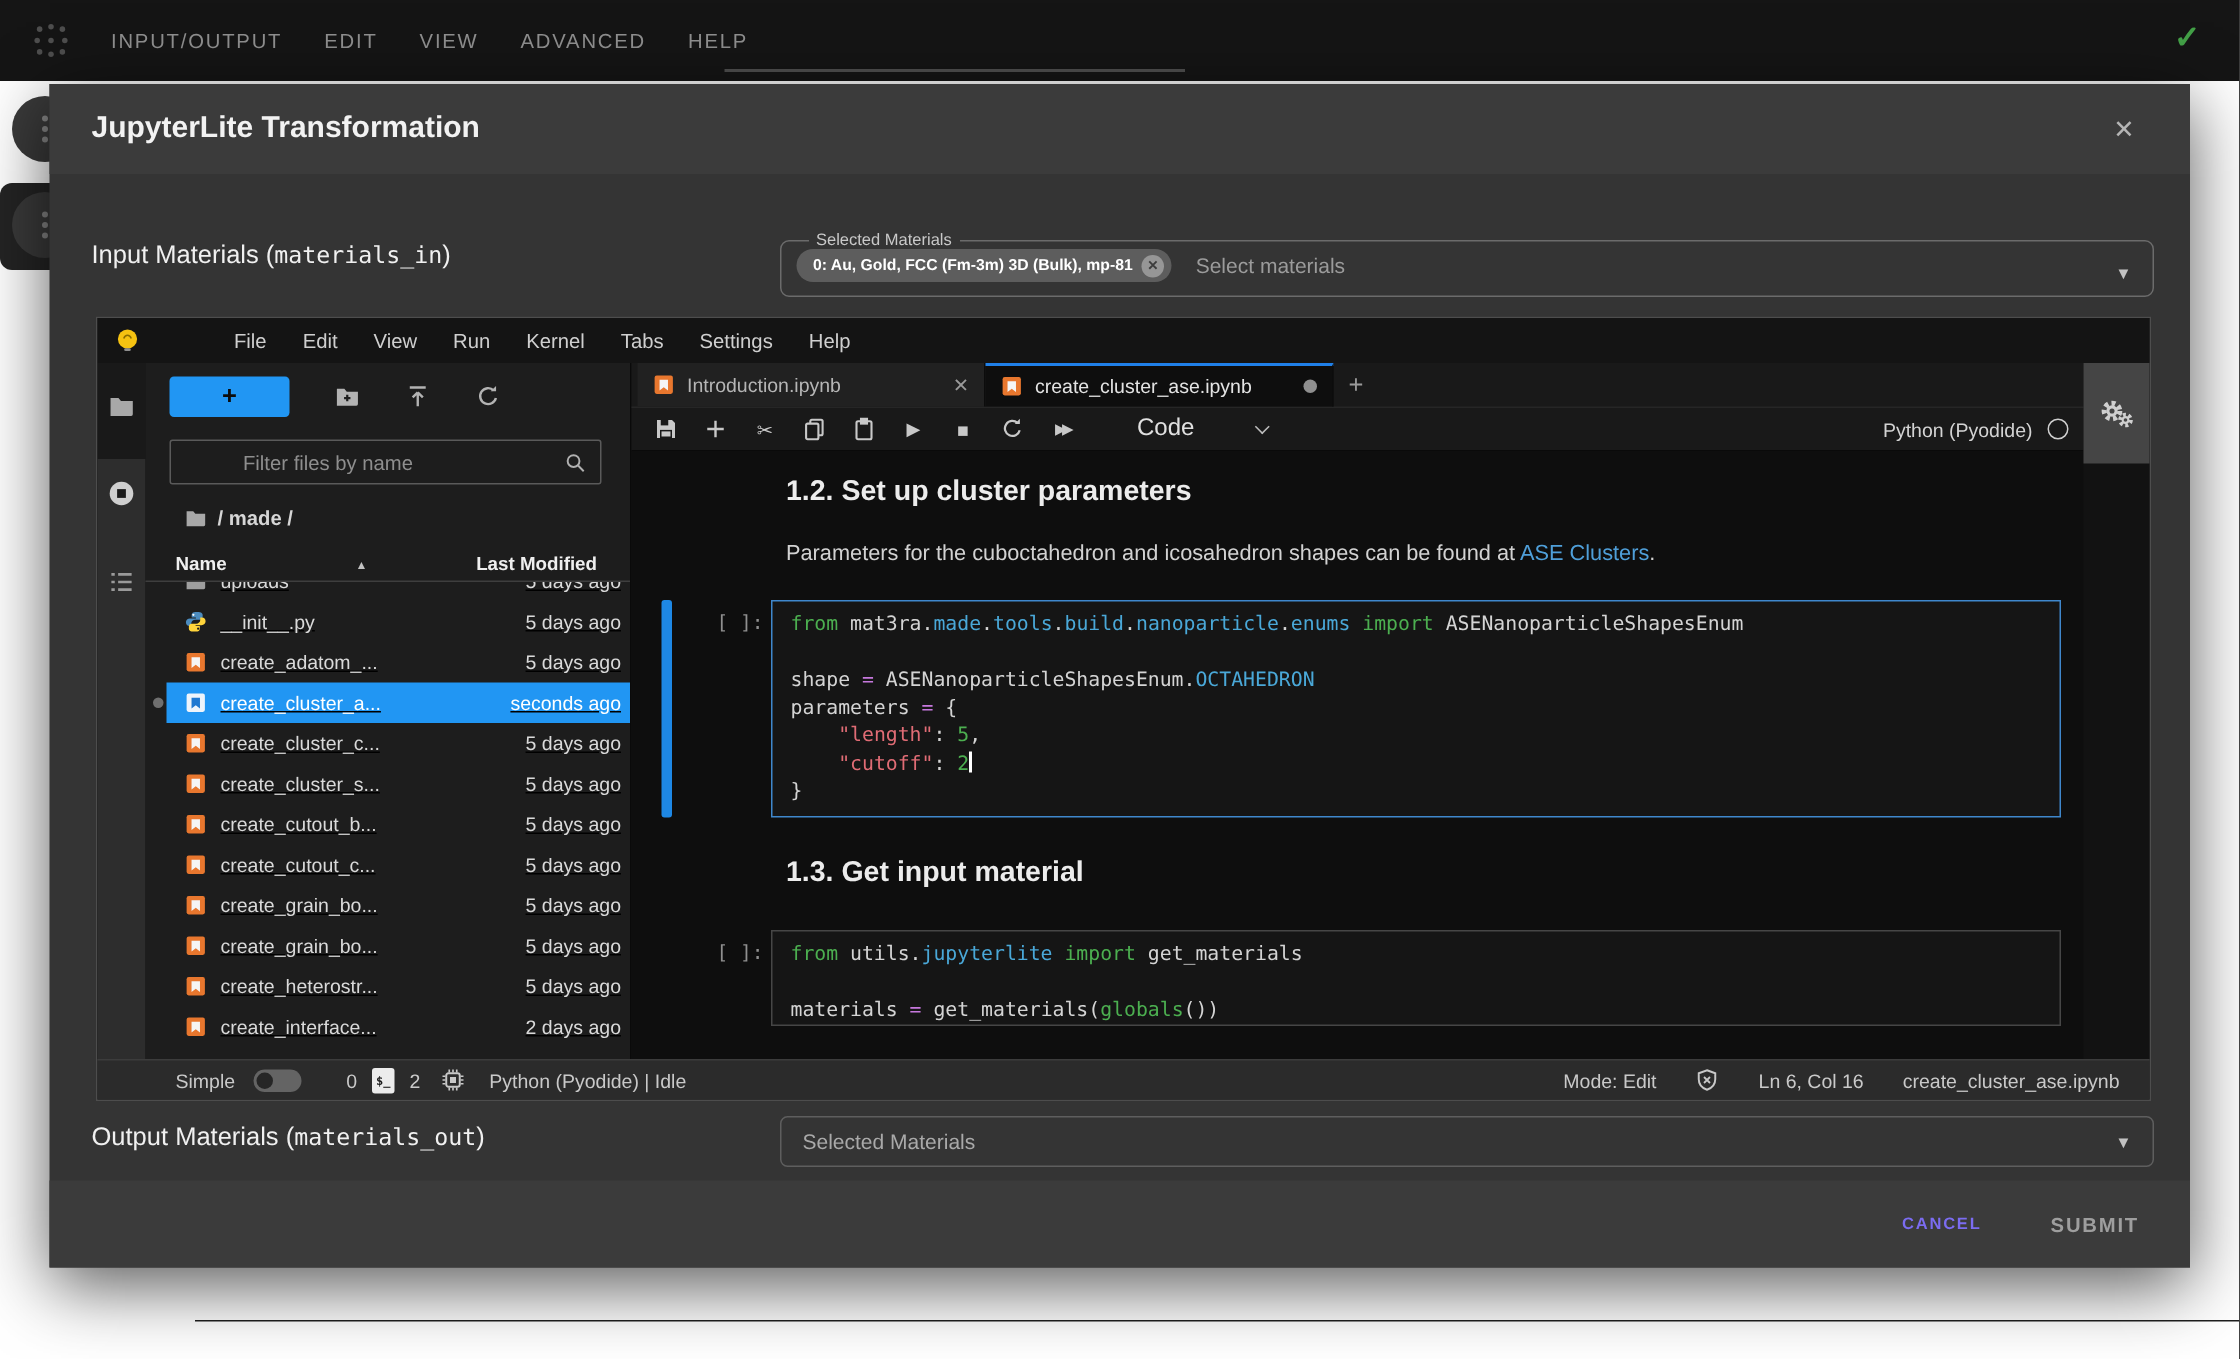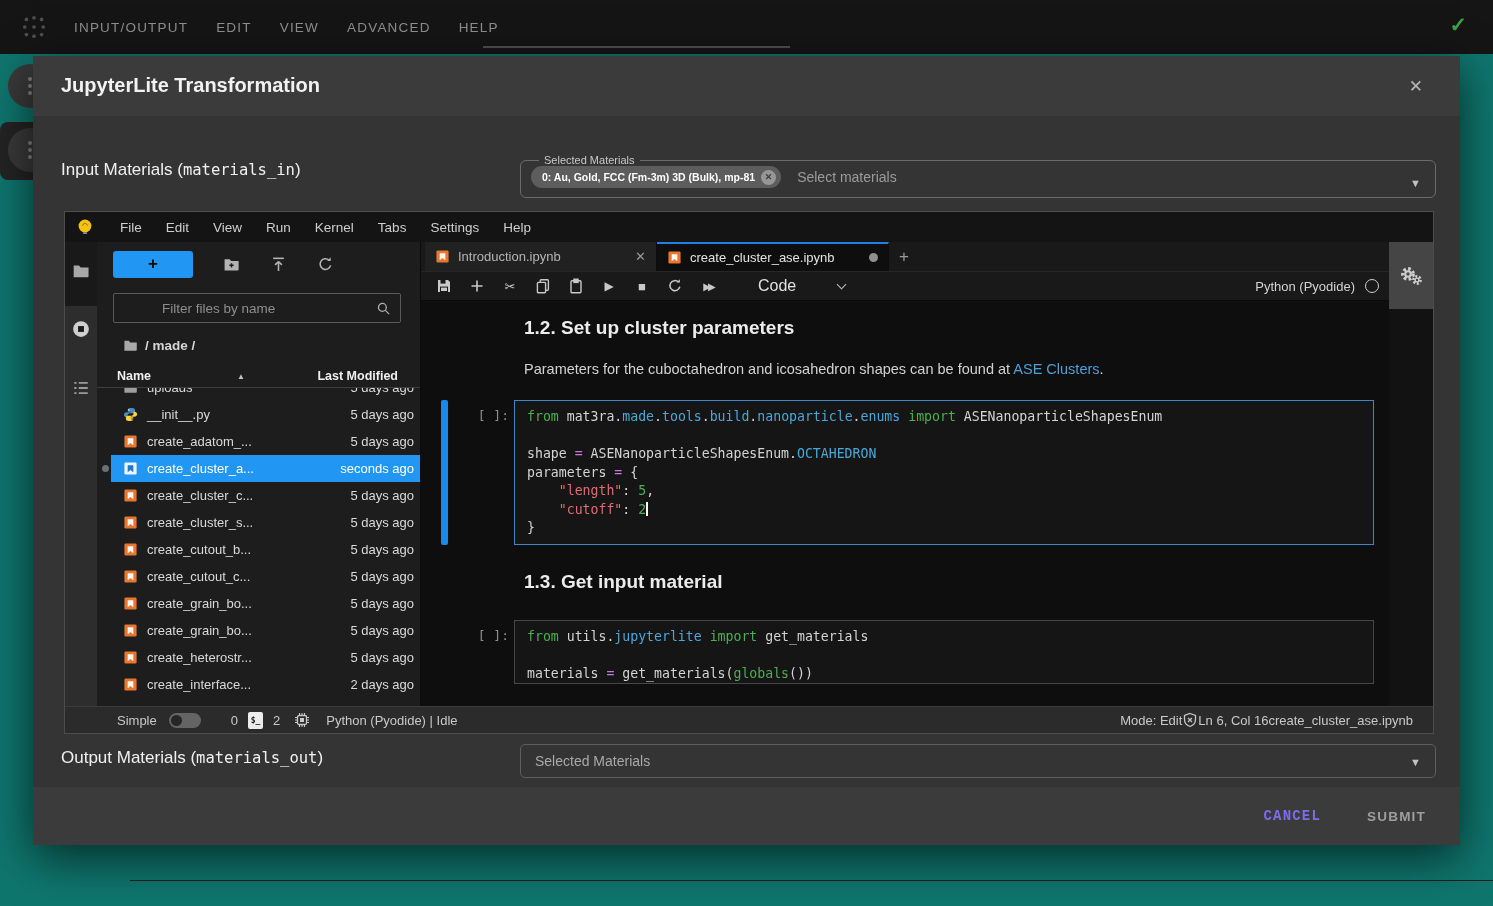--- a/index.html
+++ b/index.html
@@ -1,18 +1,18 @@
 <!DOCTYPE html>
 <html><head>
 <meta charset="utf-8">
 <style>
   * { margin:0; padding:0; box-sizing:border-box; }
   html,body { background:#000; }
   body { font-family:"Liberation Sans", sans-serif; }
-  .page { position:relative; width:1493px; height:906px; background:#0f766e; overflow:hidden; }
+  .page { position:relative; width:1493px; height:906px; background:#ffffff; overflow:hidden; }
 
   
   .topbar { position:absolute; left:0; top:0; width:1493px; height:54px; background:#151515; display:flex; align-items:center; z-index:1; }
   .tb-logo { margin-left:21px; width:26px; height:26px; display:flex; align-items:center; }
   .tb-menus { display:flex; margin-left:27px; }
   .tb-item { color:#8f8f8f; font-size:13.5px; letter-spacing:1.2px; margin-right:28px; font-weight:500; cursor:default; }
   .tb-check { position:absolute; right:26px; top:13px; color:#43a047; font-size:21px; font-weight:700; }
   .topline { position:absolute; left:483px; top:46px; width:307px; height:2px; background:#4f4f4f; z-index:1; }
   .bottomline { position:absolute; left:130px; top:880px; width:1363px; height:1px; background:#1e1e1e; }
 
@@ -21,41 +21,41 @@
   .bg-fab { position:absolute; width:44px; height:44px; border-radius:50%; background:#3a3a3a; z-index:1; display:flex; align-items:center; justify-content:center; flex-direction:column; gap:3px; }
   .bg-fab i { width:4px; height:4px; border-radius:50%; background:#858585; }
   .fab1 { left:8px; top:64px; } .fab2 { left:8px; top:128px; }
 
   
   .modal { position:absolute; left:33px; top:56px; width:1427px; height:789px; background:#343434; z-index:2; box-shadow:0 12px 44px rgba(0,0,0,.65); }
   .modal-header { position:absolute; left:0; top:0; right:0; height:60px; background:#3b3b3b; }
   .modal-title { position:absolute; left:28px; top:18px; color:#f2f2f2; font-size:20px; font-weight:700; }
   .modal-close { position:absolute; right:37px; top:20px; color:#b5b5b5; font-size:17px; cursor:pointer; }
   .modal-footer { position:absolute; left:0; bottom:0; right:0; height:58px; background:#3b3b3b; display:flex; align-items:center; justify-content:flex-end; gap:46px; padding-right:34px; }
-  .btn-cancel { color:#7b6cf0; font-size:14px; font-weight:600; letter-spacing:1.2px; cursor:pointer;font-family:Liberation Mono, monospace; }
+  .btn-cancel { color:#7b6cf0; font-size:11px; font-weight:600; letter-spacing:1.2px; cursor:pointer; }
   .btn-submit { color:#9e9e9e; font-size:13.5px; font-weight:600; letter-spacing:1.2px; cursor:pointer; }
 
   .io-label { position:absolute; left:28px; color:#f0f0f0; font-size:17px; }
   .io-label .mono { font-family:"DejaVu Sans Mono", monospace; font-size:15.5px; }
   .input-label { top:104px; }
   .output-label { top:692px; }
 
   .mat-fieldset { position:absolute; left:487px; top:98px; width:916px; height:44px; border:1px solid #6b6b6b; border-radius:6px; padding:0 10px; }
   .mat-fieldset legend { font-size:11px; color:#c9c9c9; padding:0 5px; margin-left:8px; }
   .mat-fieldset-inner { display:flex; align-items:center; height:26px; margin-top:-2px; }
   .chip { display:inline-flex; align-items:center; background:#5d5d5d; border-radius:12px; height:22px; padding:0 5px 0 11px; color:#fff; font-size:10.5px; font-weight:600; }
   .chip-x { width:15px; height:15px; margin-left:6px; border-radius:50%; background:#969696; color:#3c3c3c; font-size:9px; display:flex; align-items:center; justify-content:center; cursor:pointer; }
   .select-ph { color:#9b9b9b; font-size:14px; margin-left:16px; }
   .dd-arrow { position:absolute; right:14px; top:50%; margin-top:-5px; color:#c2c2c2; font-size:11px; }
   .out-select { position:absolute; left:487px; top:688px; width:916px; height:34px; border:1px solid #5e5e5e; border-radius:5px; display:flex; align-items:center; padding:0 14px; }
   .out-select .ph { color:#a9a9a9; font-size:14px; }
 
   
   .jlab { position:absolute; left:31px; top:155px; width:1370px; height:523px; background:#161616; border:1px solid #4d4d4d; }
-  .jl-menubar { position:absolute; left:0; top:0; right:0; height:30px; background:#141414; display:flex; align-items:center; }
+  .jl-menubar { position:absolute; left:0; top:0; right:0; height:30px; background:#141414; display:flex; align-items:center;gap:36px; }
   .jl-logo { margin-left:11px; width:18px; height:18px; }
   .jl-menus { display:flex; margin-left:14px; }
   .jm-item { color:#cfcfcf; font-size:13.5px; padding:0 12px; cursor:default; }
 
   .jl-sidestrip { position:absolute; left:0; top:30px; width:32px; bottom:27px; background:#191919; }
   .jl-sidestrip .lightzone { position:absolute; left:0; top:64px; width:32px; bottom:0; background:#2d2d2d; }
   .side-ic { position:absolute; left:7px; width:18px; height:18px; display:flex; }
   .si-folder { top:20px; } .si-run { top:78px; } .si-toc { top:137px; }
 
   
@@ -66,21 +66,21 @@
   .fb-filter { position:absolute; left:16px; top:51px; width:288px; height:30px; background:#1d1d1d; border:1px solid #5a5a5a; border-radius:2px; display:flex; align-items:center;padding-left:38px; }
   .fb-filter input { flex:1; background:transparent; border:none; outline:none; color:#b9b9b9; font-size:13.5px; padding:0 10px; font-family:"Liberation Sans",sans-serif; }
   .fb-filter input::placeholder { color:#8e8e8e; }
   .fb-filter .mag { width:15px; height:15px; margin-right:9px; }
   .fb-crumb { position:absolute; left:26px; top:96px; display:flex; align-items:center; color:#d6d6d6; font-size:13.5px; font-weight:600; }
   .fb-crumb .cico { width:15px; height:15px; margin-right:7px; display:flex; }
   .fb-head { position:absolute; left:0; top:123px; right:0; height:23px; border-bottom:1px solid #3e3e3e; display:flex; align-items:center; color:#efefef; font-size:12.5px; font-weight:700; }
   .fb-head .hname { margin-left:20px; }
   .fb-head .sort { margin-left:86px; font-size:8px; color:#c2c2c2; }
   .fb-head .hmod { margin-left:auto; padding-right:22px; }
-  .fb-rows { position:absolute; left:0; top:146px; right:0; bottom:0; overflow:hidden; }
+  .fb-rows { position:absolute; left:0; top:146px; right:0; bottom:0; overflow:hidden;text-decoration:underline; }
   .frow { display:flex; align-items:center; height:27px; margin-left:14px; padding-left:12px; position:relative; color:#dadada; font-size:13px; cursor:pointer; }
   .frow.sel { background:#2196f3; color:#fff; }
   .frow.clip { margin-top:-14px; }
   .open-dot { position:absolute; left:-9px; top:10px; width:7px; height:7px; border-radius:50%; background:#6f6f6f; }
   .ficon { width:15px; height:15px; margin-right:9px; display:inline-flex; flex:none; }
   .fname { white-space:nowrap; }
   .fdate { margin-left:auto; padding-right:6px; white-space:nowrap; }
 
   
   .jl-main { position:absolute; left:356px; top:30px; width:970px; bottom:27px; background:#0f0f0f; }
@@ -126,21 +126,21 @@
   
   .jl-status { position:absolute; left:0; bottom:0; right:0; height:27px; background:#2b2b2b; border-top:1px solid #3c3c3c; display:flex; align-items:center; color:#c9c9c9; font-size:13px; }
   .st-simple { margin-left:52px; }
   .tgl { width:32px; height:15px; border-radius:8px; background:#646464; position:relative; margin-left:12px; cursor:pointer; }
   .tgl::after { content:''; position:absolute; left:2px; top:2px; width:11px; height:11px; border-radius:50%; background:#262626; }
   .st-num { margin-left:30px; }
   .term { width:15px; height:17px; background:#ececec; border-radius:2px; color:#1a1a1a; font-family:"DejaVu Sans Mono",monospace; font-size:8px; font-weight:700; display:flex; align-items:center; justify-content:center; margin-left:10px; }
   .st-num2 { margin-left:10px; }
   .chipic { width:16px; height:16px; margin-left:14px; display:flex; }
   .st-kernel { margin-left:16px; }
-  .st-right { margin-left:auto; display:flex; align-items:center; padding-right:20px; }
+  .st-right { margin-left:auto; display:flex; align-items:center; gap:26px; padding-right:20px; }
   .shield { width:16px; height:16px; display:flex; }
 </style>
 </head>
 <body>
 
 <div class="page">
 
   <header class="topbar">
     <span class="tb-logo">
       <svg viewBox="0 0 24 24" width="26" height="26">

